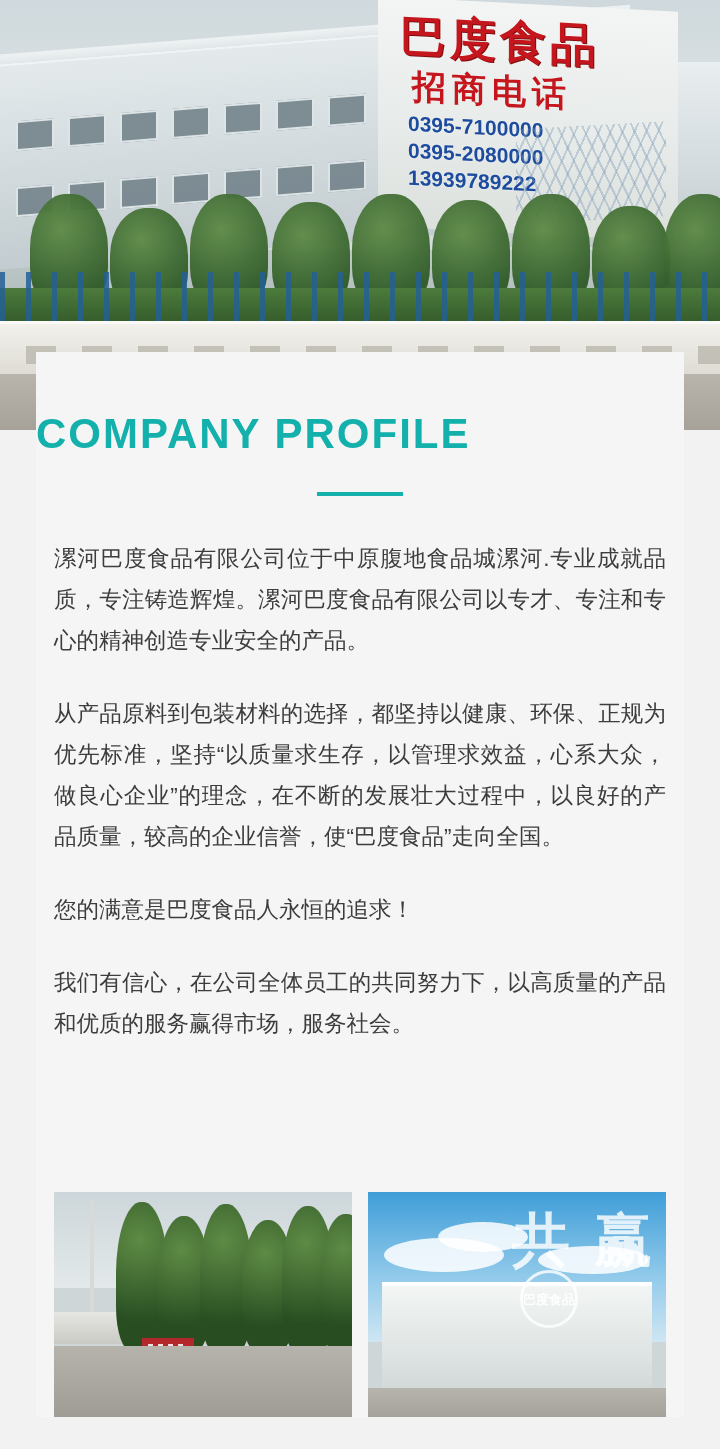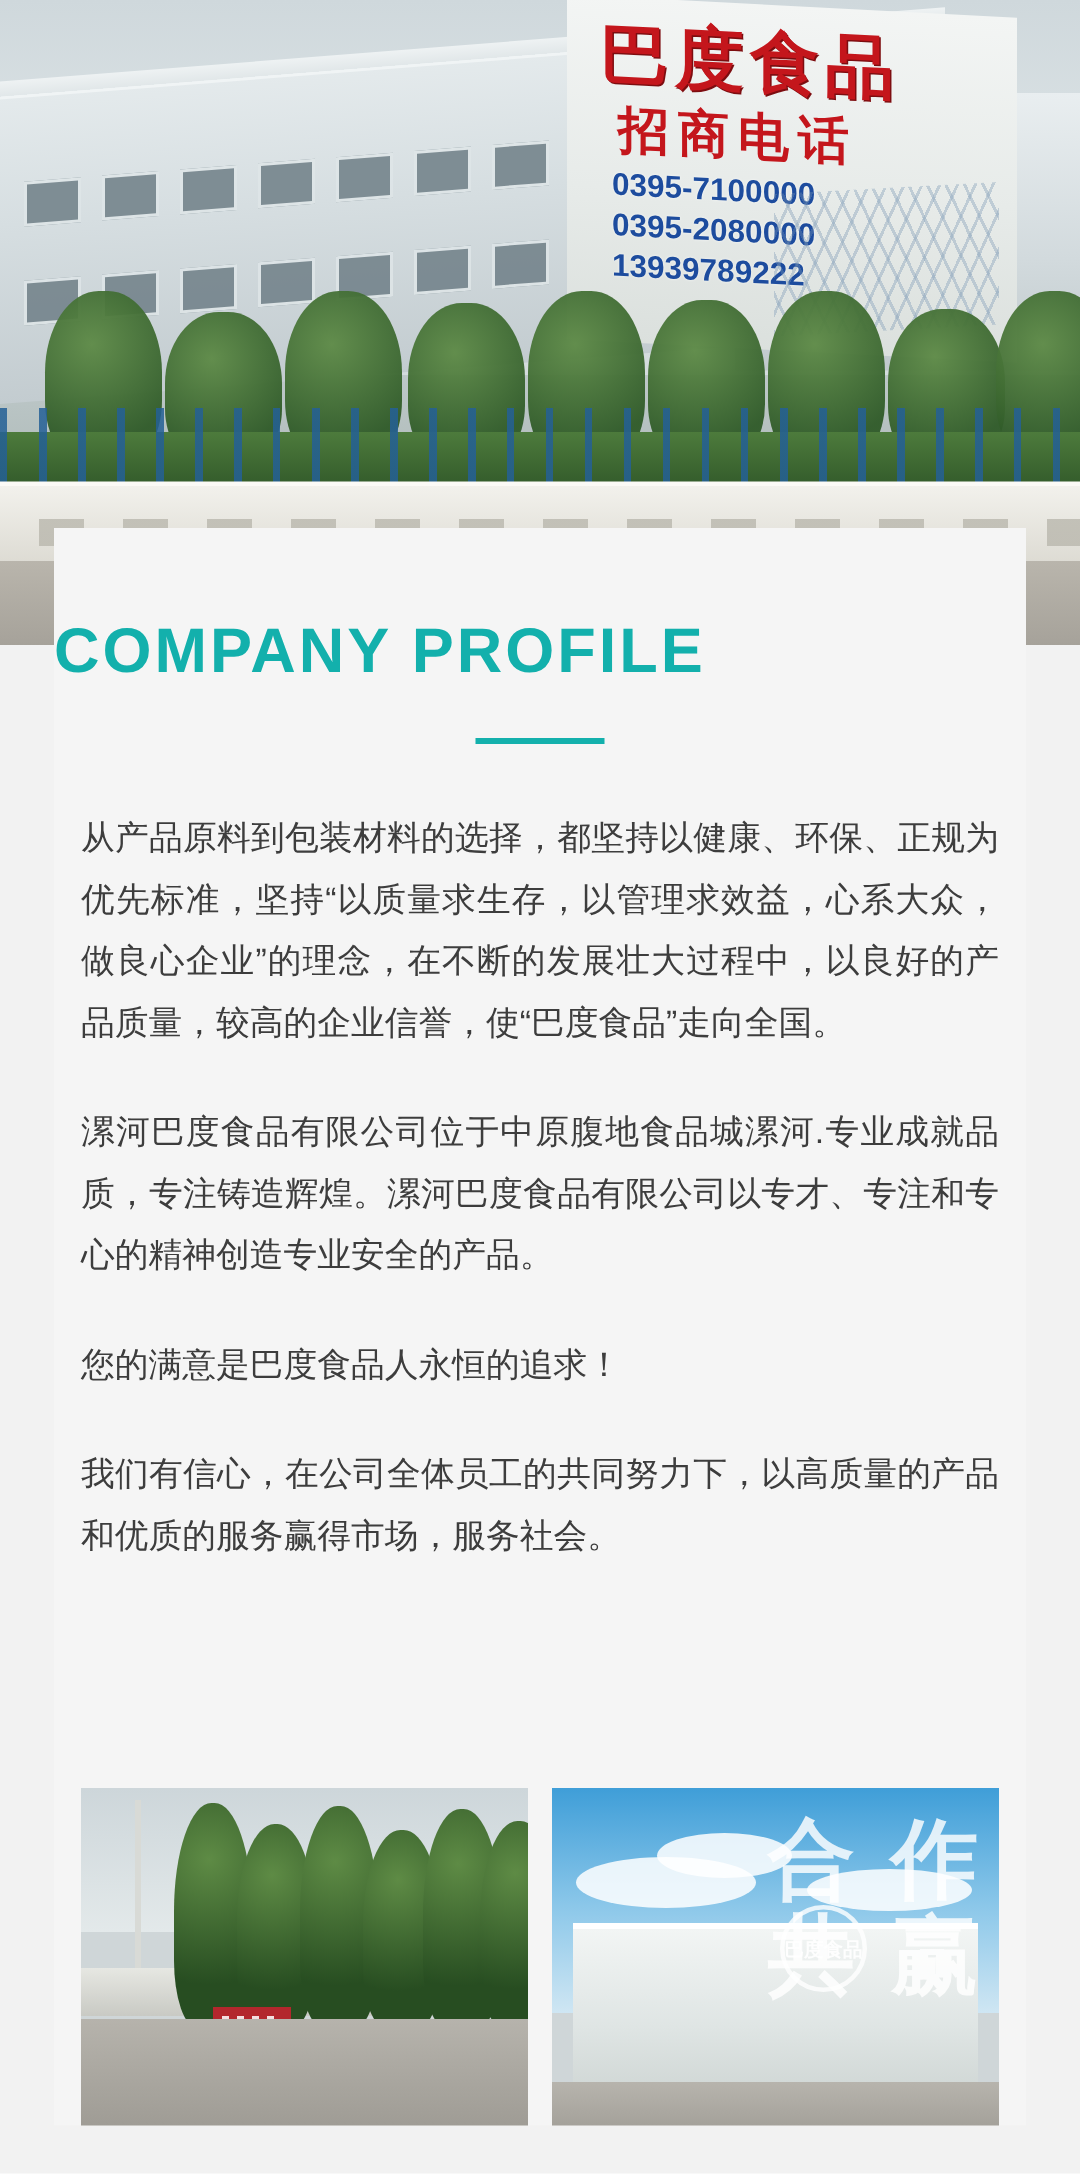--- a/index.html
+++ b/index.html
@@ -385,22 +385,22 @@
     <div class="wall-holes"></div>
     <div class="ground"></div>
   </div>
 
   <div class="card">
 
     <div class="title-en">COMPANY  PROFILE</div>
     <div class="divider"></div>
 
     <div class="body-text">
+      <p>漯河巴度食品有限公司位于中原腹地食品城漯河.专业成就品质，专注铸造辉煌。漯河巴度食品有限公司以专才、专注和专心的精神创造专业安全的产品。</p>
       <p>从产品原料到包装材料的选择，都坚持以健康、环保、正规为优先标准，坚持“以质量求生存，以管理求效益，心系大众，做良心企业”的理念，在不断的发展壮大过程中，以良好的产品质量，较高的企业信誉，使“巴度食品”走向全国。</p>
-      <p>漯河巴度食品有限公司位于中原腹地食品城漯河.专业成就品质，专注铸造辉煌。漯河巴度食品有限公司以专才、专注和专心的精神创造专业安全的产品。</p>
       <p>您的满意是巴度食品人永恒的追求！</p>
       <p>我们有信心，在公司全体员工的共同努力下，以高质量的产品和优质的服务赢得市场，服务社会。</p>
     </div>
 
     <div class="photos">
 
       <div class="photo">
         <div class="p1-sky"></div>
         <div class="p1-pole"></div>
         <div class="p1-bld"></div>
@@ -425,21 +425,20 @@
         <div class="p2-bld">
           <div class="p2-winrow">
             <div class="p2-win"></div>
             <div class="p2-win"></div>
             <div class="p2-win"></div>
             <div class="p2-win"></div>
             <div class="p2-win"></div>
           </div>
         </div>
         <div class="p2-mark">
-          <div>合 作</div>
           <div>共 赢</div>
         </div>
         <div class="p2-seal">巴度食品</div>
         <div class="p2-ground"></div>
       </div>
 
     </div>
   </div>
 
   <div class="footer-strip"></div>

